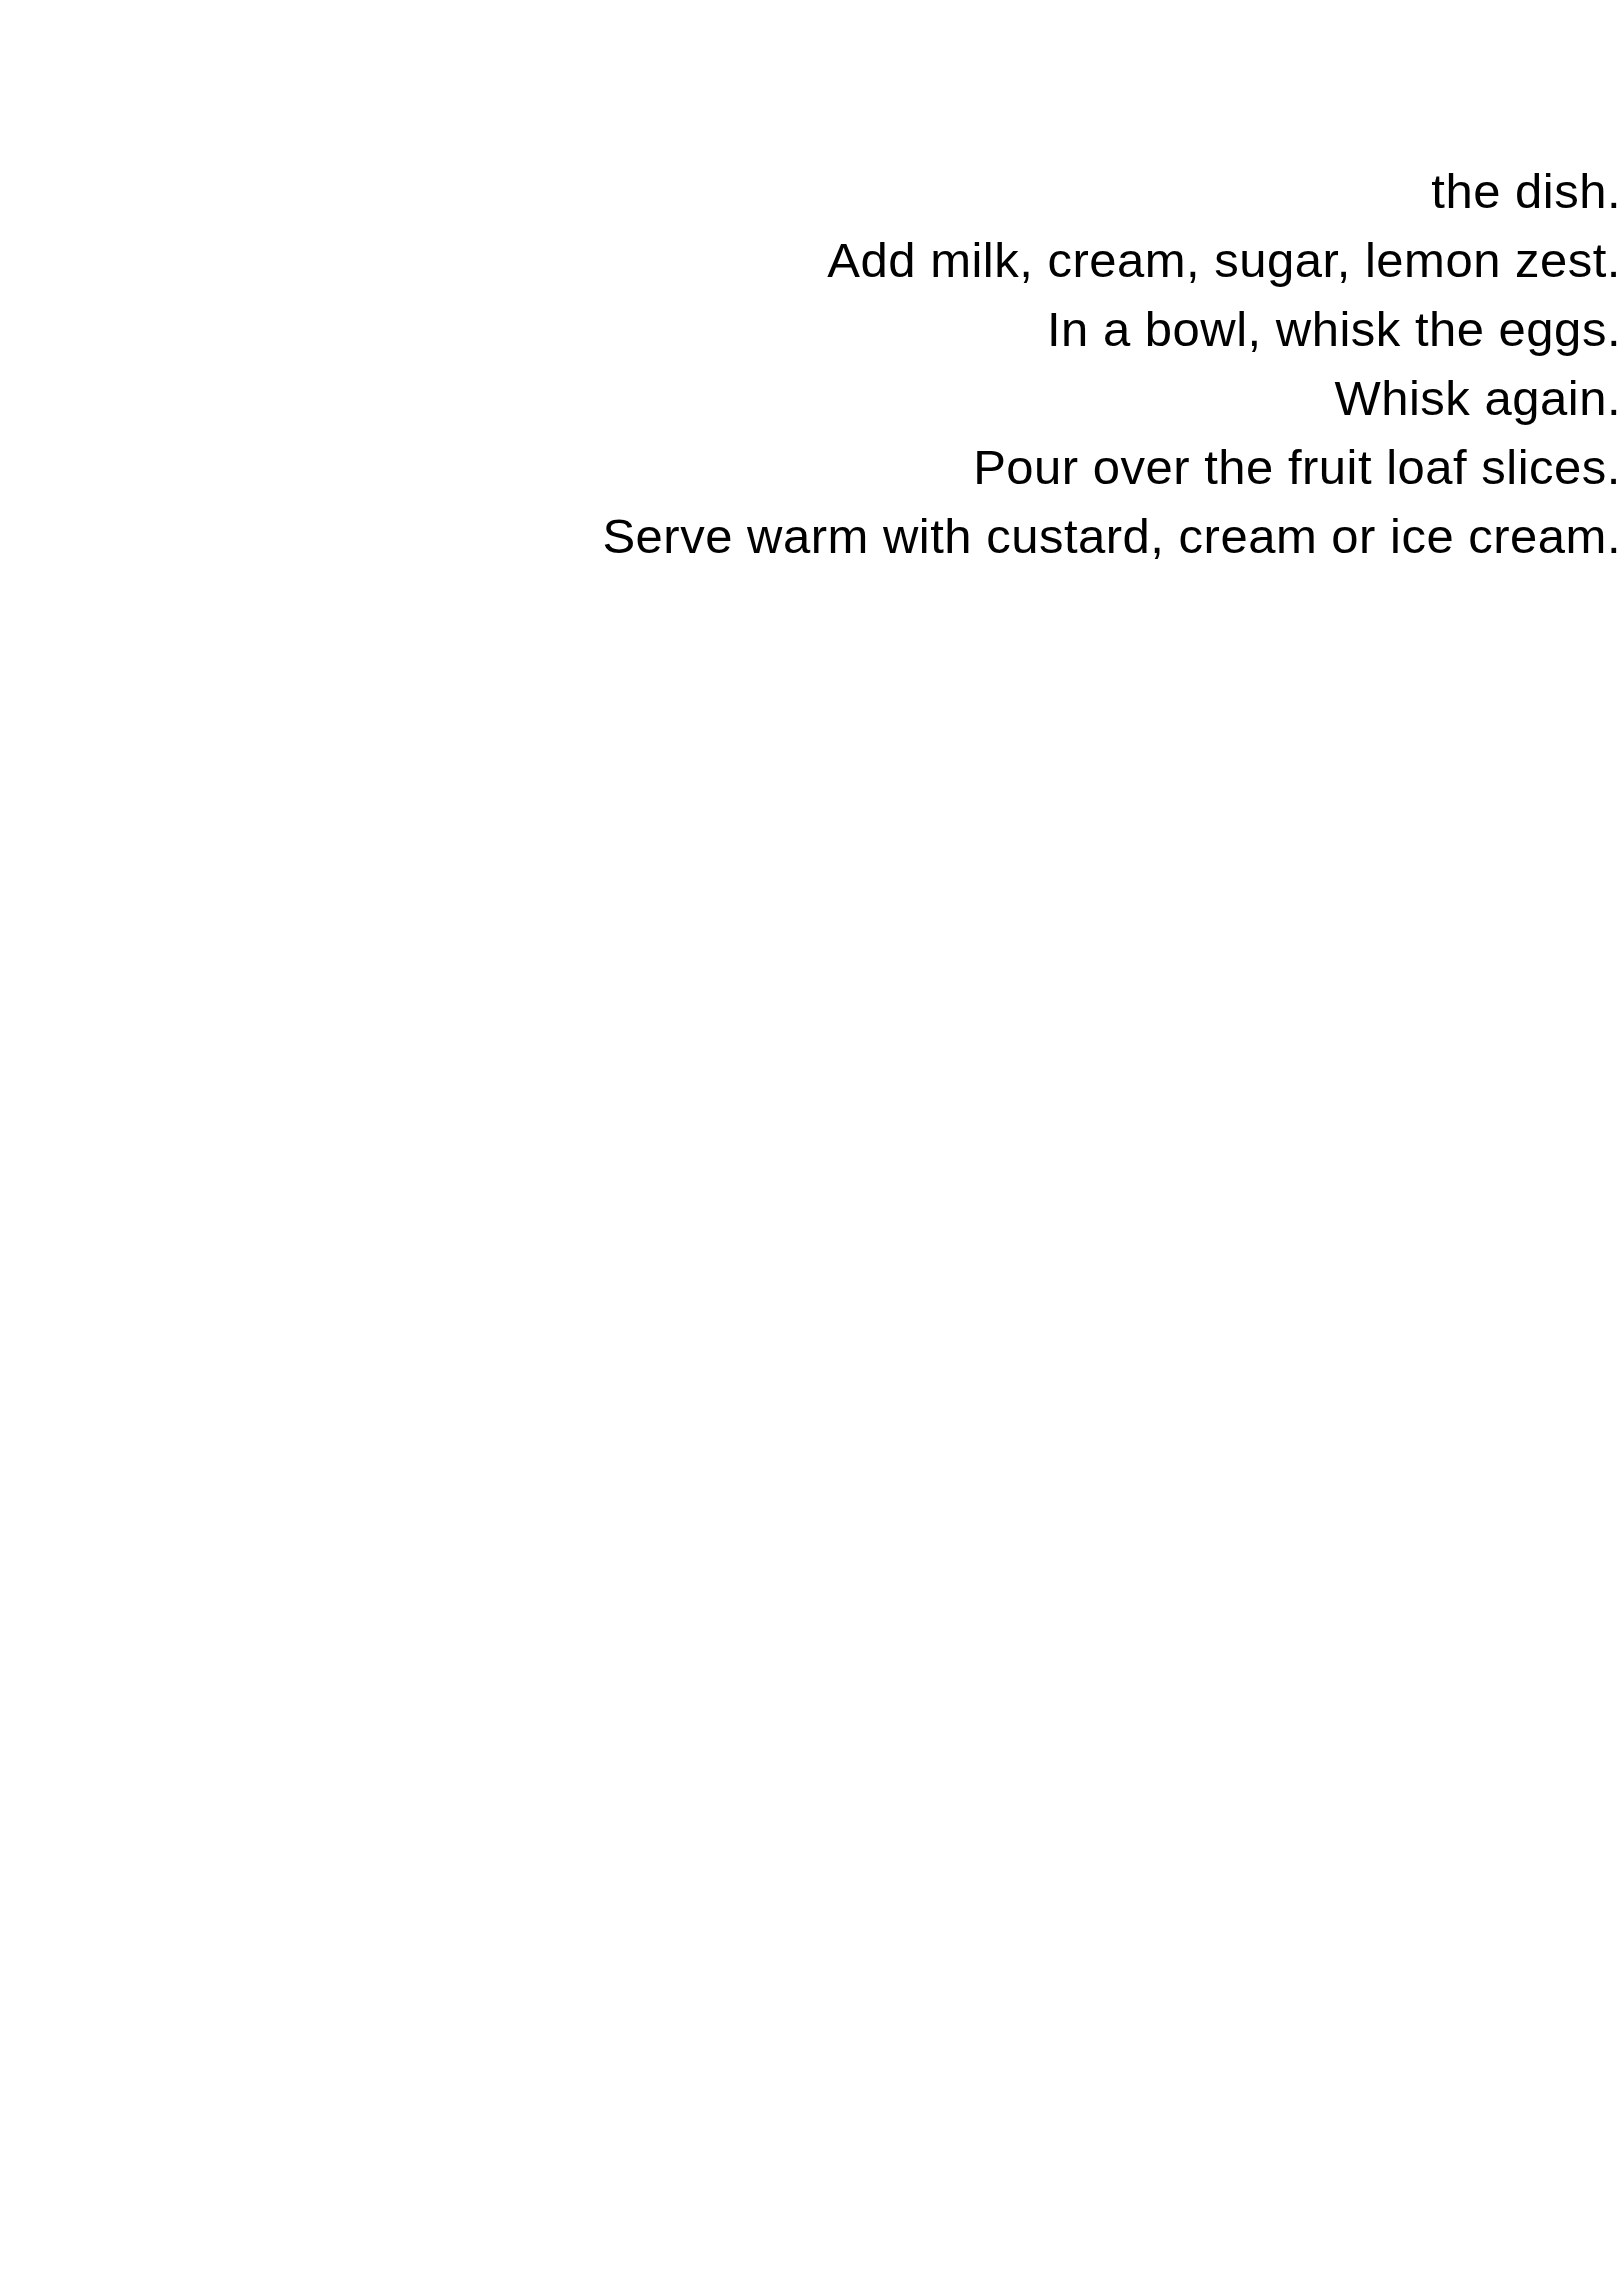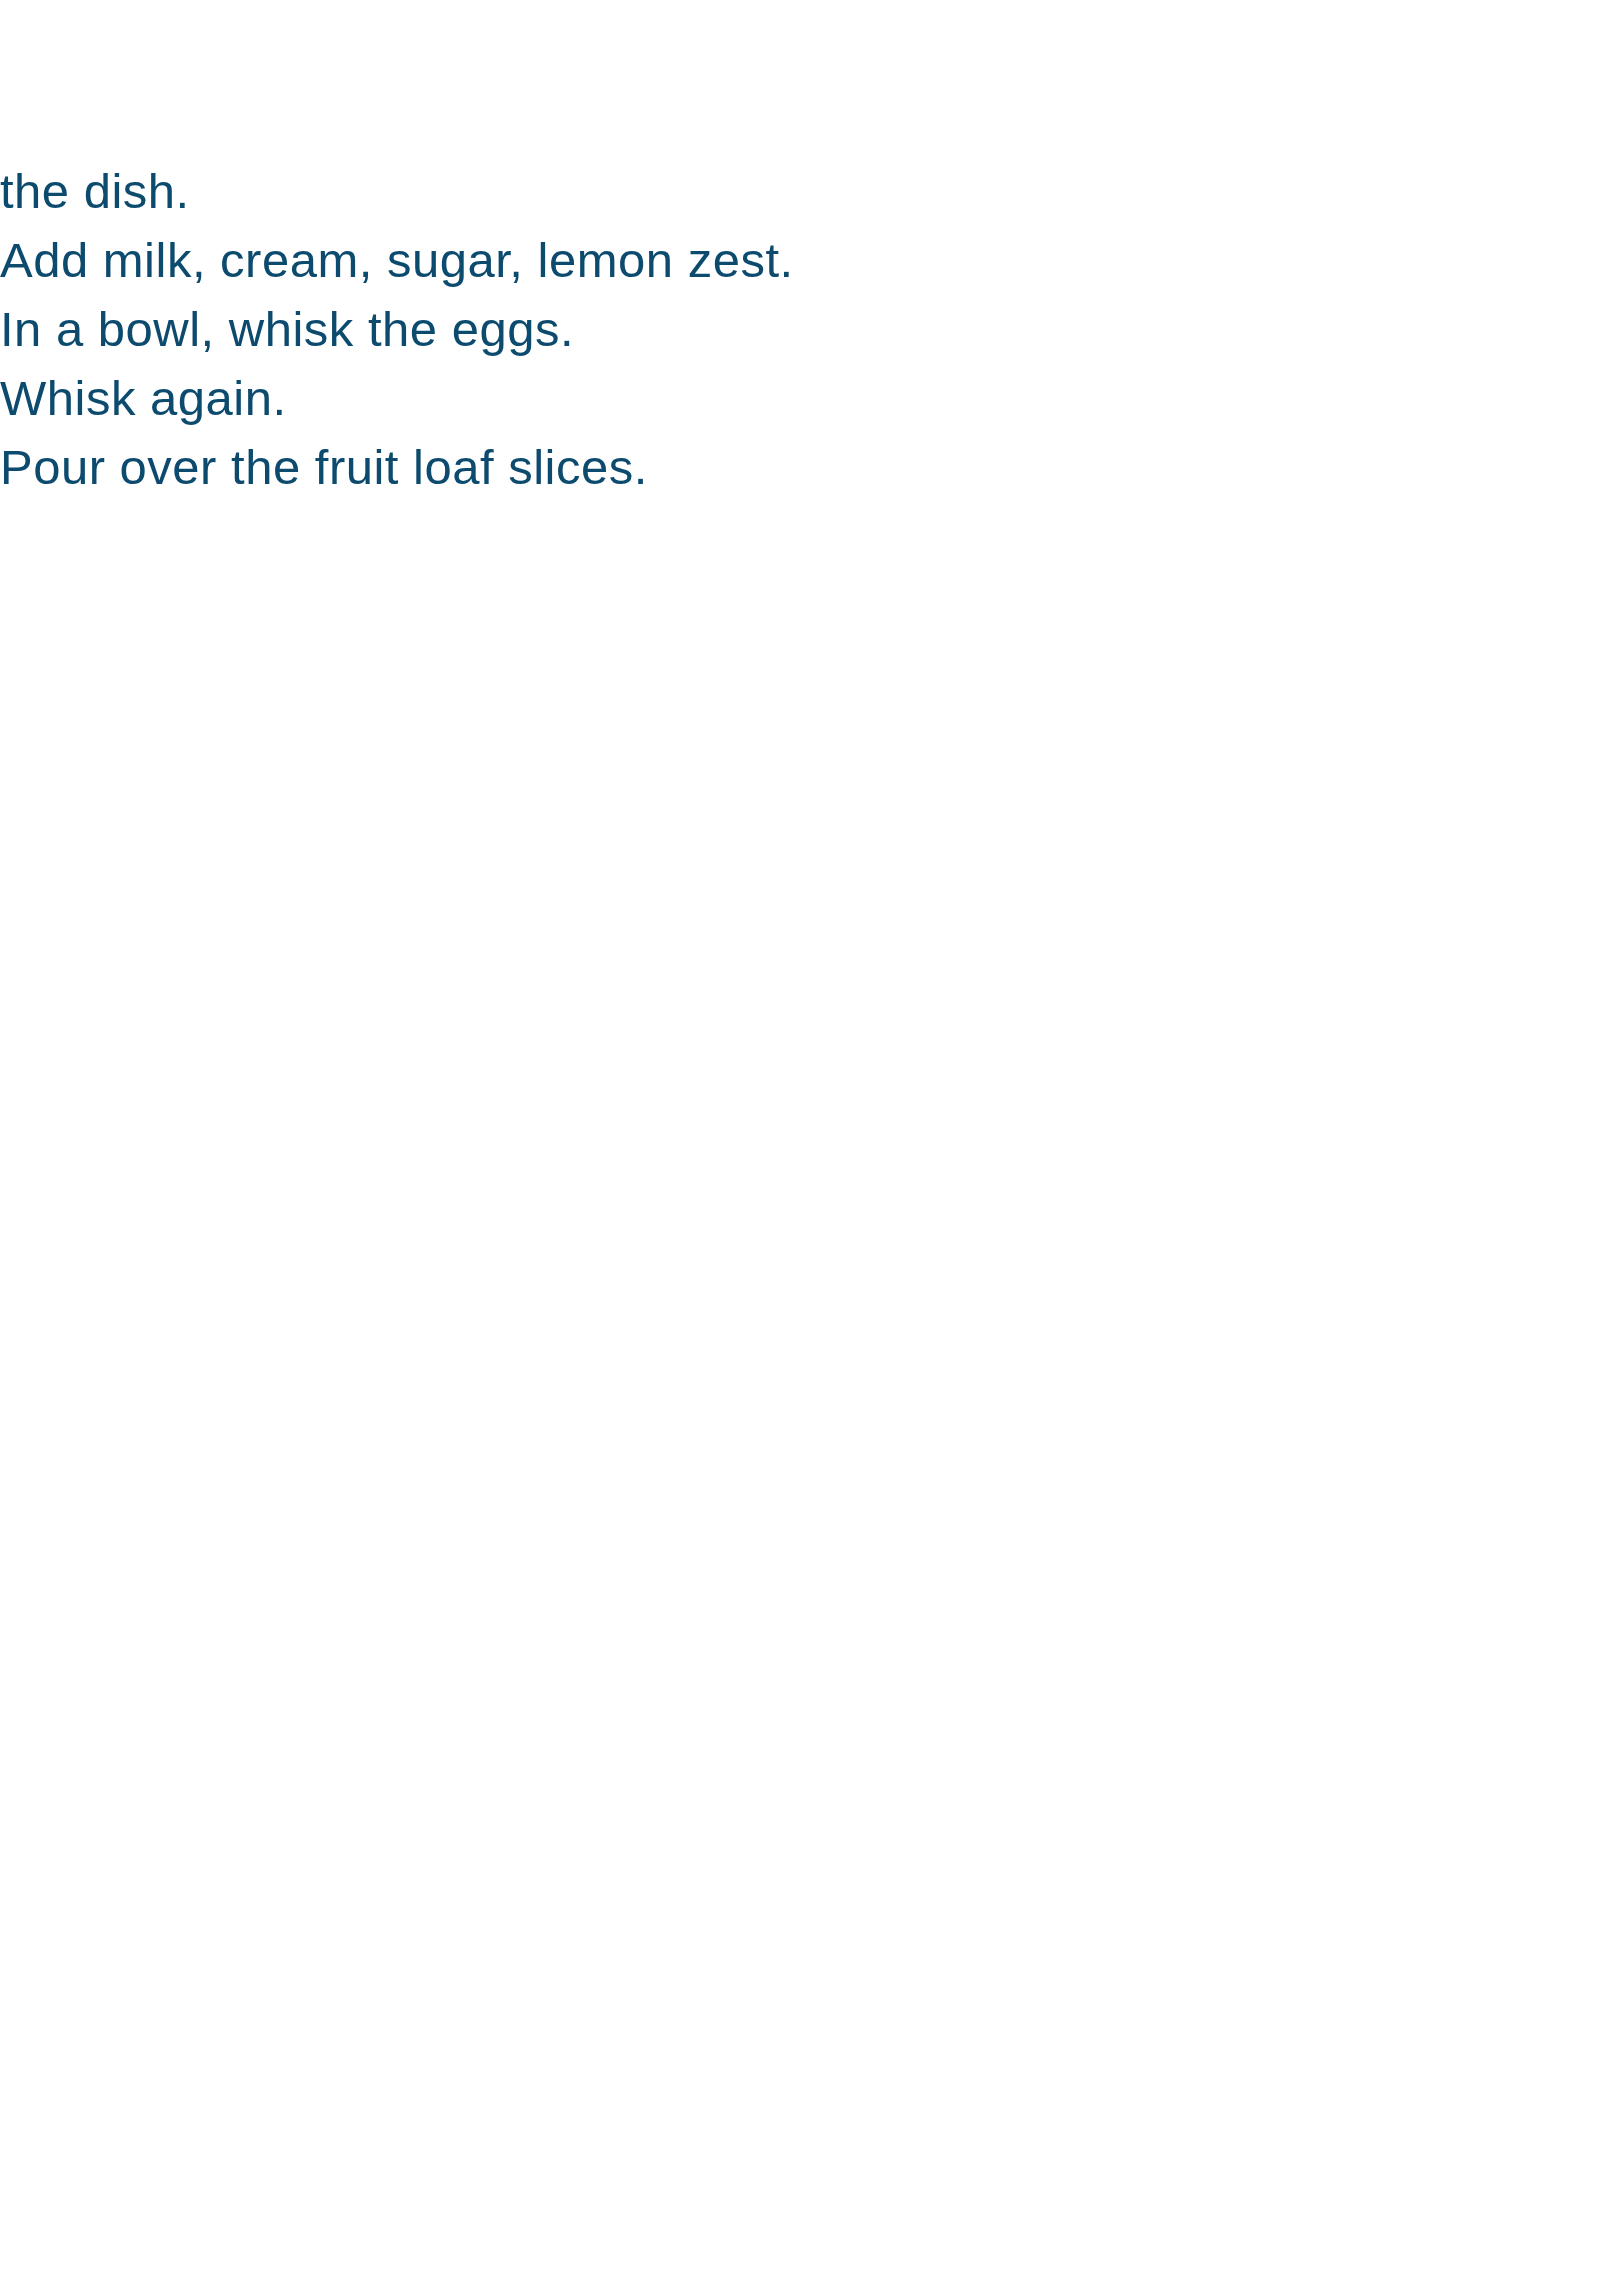--- a/index.html
+++ b/index.html
@@ -17,36 +17,37 @@
     position: relative;
     width: 1621px;
     height: 2293px;
     background: #ffffff;
   }
   .recipe-text {
     position: absolute;
     top: 157px;
     left: 0;
     width: 1621px;
-    text-align: left;
-    color: #0c4a6e;
+    text-align: right;
+    color: #000000;
   }
   .line {
     font-size: 49px;
     line-height: 69px;
     font-weight: 500;
     letter-spacing: 0.5px;
     white-space: nowrap;
   }
 </style>
 </head>
 <body>
 
 <div class="page">
   <div class="recipe-text">
     <div class="line">the dish.</div>
     <div class="line">Add milk, cream, sugar, lemon zest.</div>
     <div class="line">In a bowl, whisk the eggs.</div>
     <div class="line">Whisk again.</div>
     <div class="line">Pour over the fruit loaf slices.</div>
+    <div class="line">Serve warm with custard, cream or ice cream.</div>
   </div>
 </div>
 
 
 </body></html>

